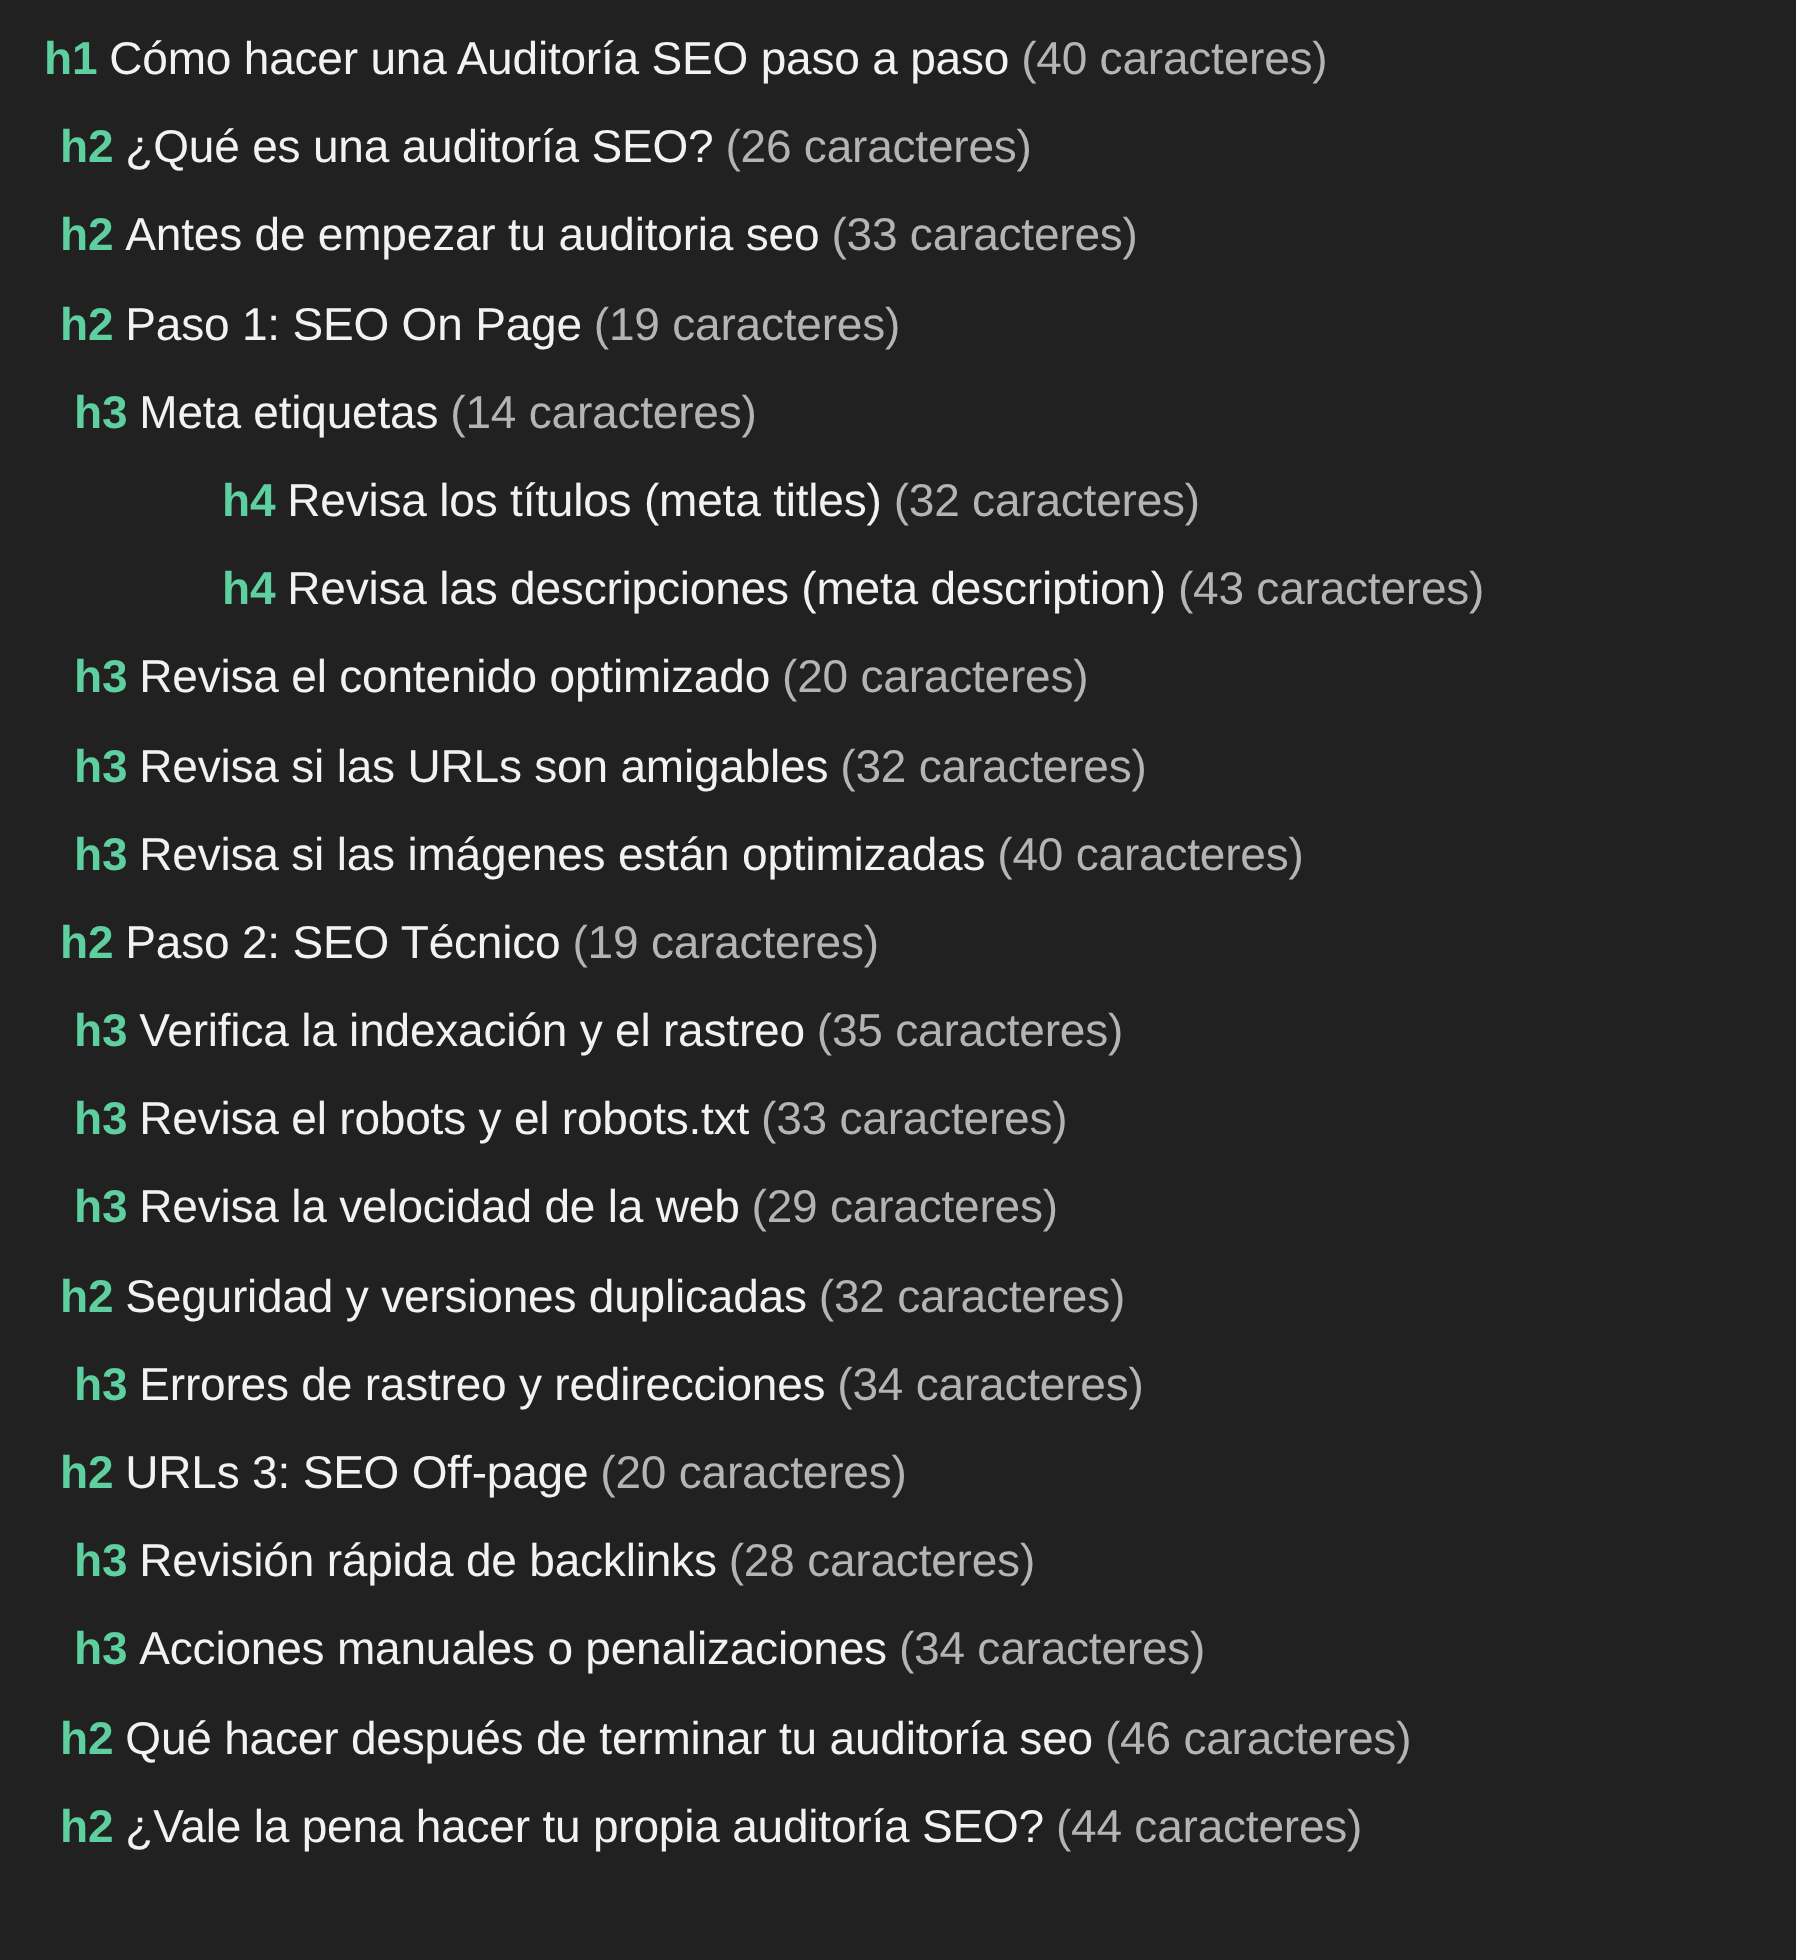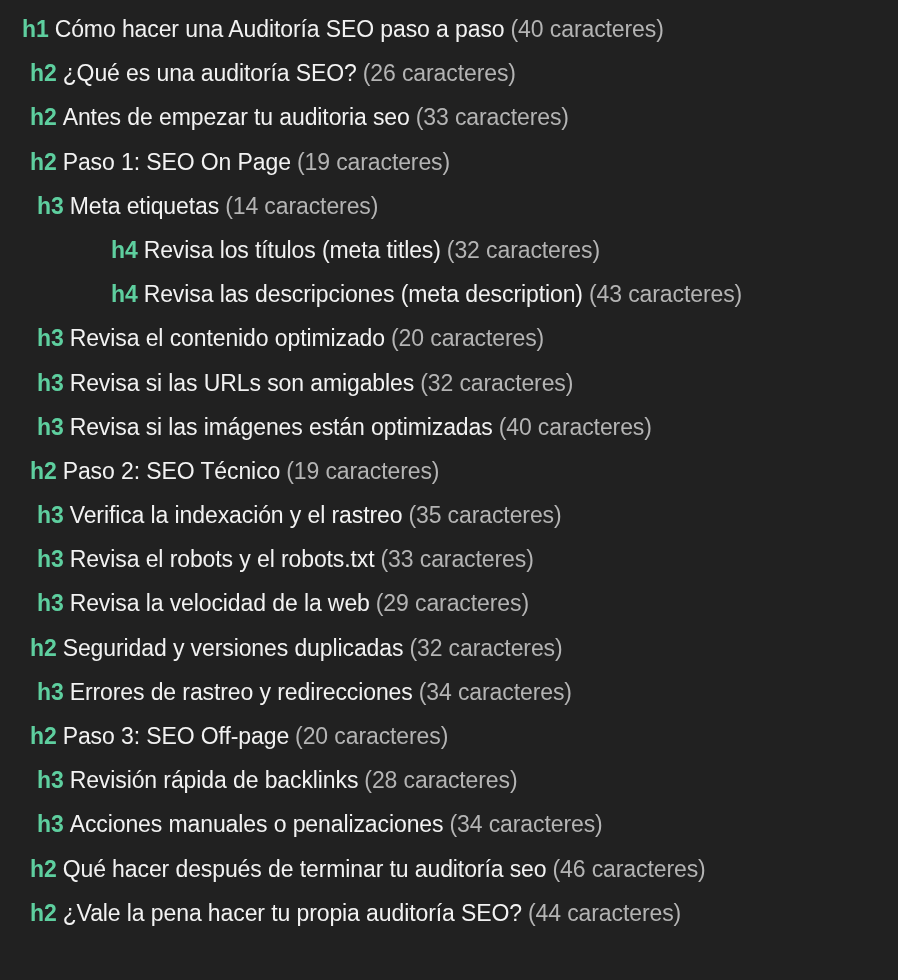--- a/index.html
+++ b/index.html
@@ -36,18 +36,18 @@
     <div class="row l4"><span class="tag">h4</span><span class="title">Revisa las descripciones (meta description)</span><span class="count">(43 caracteres)</span></div>
     <div class="row l3"><span class="tag">h3</span><span class="title">Revisa el contenido optimizado</span><span class="count">(20 caracteres)</span></div>
     <div class="row l3"><span class="tag">h3</span><span class="title">Revisa si las URLs son amigables</span><span class="count">(32 caracteres)</span></div>
     <div class="row l3"><span class="tag">h3</span><span class="title">Revisa si las imágenes están optimizadas</span><span class="count">(40 caracteres)</span></div>
     <div class="row l2"><span class="tag">h2</span><span class="title">Paso 2: SEO Técnico</span><span class="count">(19 caracteres)</span></div>
     <div class="row l3"><span class="tag">h3</span><span class="title">Verifica la indexación y el rastreo</span><span class="count">(35 caracteres)</span></div>
     <div class="row l3"><span class="tag">h3</span><span class="title">Revisa el robots y el robots.txt</span><span class="count">(33 caracteres)</span></div>
     <div class="row l3"><span class="tag">h3</span><span class="title">Revisa la velocidad de la web</span><span class="count">(29 caracteres)</span></div>
     <div class="row l2"><span class="tag">h2</span><span class="title">Seguridad y versiones duplicadas</span><span class="count">(32 caracteres)</span></div>
     <div class="row l3"><span class="tag">h3</span><span class="title">Errores de rastreo y redirecciones</span><span class="count">(34 caracteres)</span></div>
-    <div class="row l2"><span class="tag">h2</span><span class="title">Paso 3: SEO Off-page</span><span class="count">(20 caracteres)</span></div>
+    <div class="row l2"><span class="tag">h2</span><span class="title">URLs 3: SEO Off-page</span><span class="count">(20 caracteres)</span></div>
     <div class="row l3"><span class="tag">h3</span><span class="title">Revisión rápida de backlinks</span><span class="count">(28 caracteres)</span></div>
     <div class="row l3"><span class="tag">h3</span><span class="title">Acciones manuales o penalizaciones</span><span class="count">(34 caracteres)</span></div>
     <div class="row l2"><span class="tag">h2</span><span class="title">Qué hacer después de terminar tu auditoría seo</span><span class="count">(46 caracteres)</span></div>
     <div class="row l2"><span class="tag">h2</span><span class="title">¿Vale la pena hacer tu propia auditoría SEO?</span><span class="count">(44 caracteres)</span></div>
   </div>
 
 </body></html>

